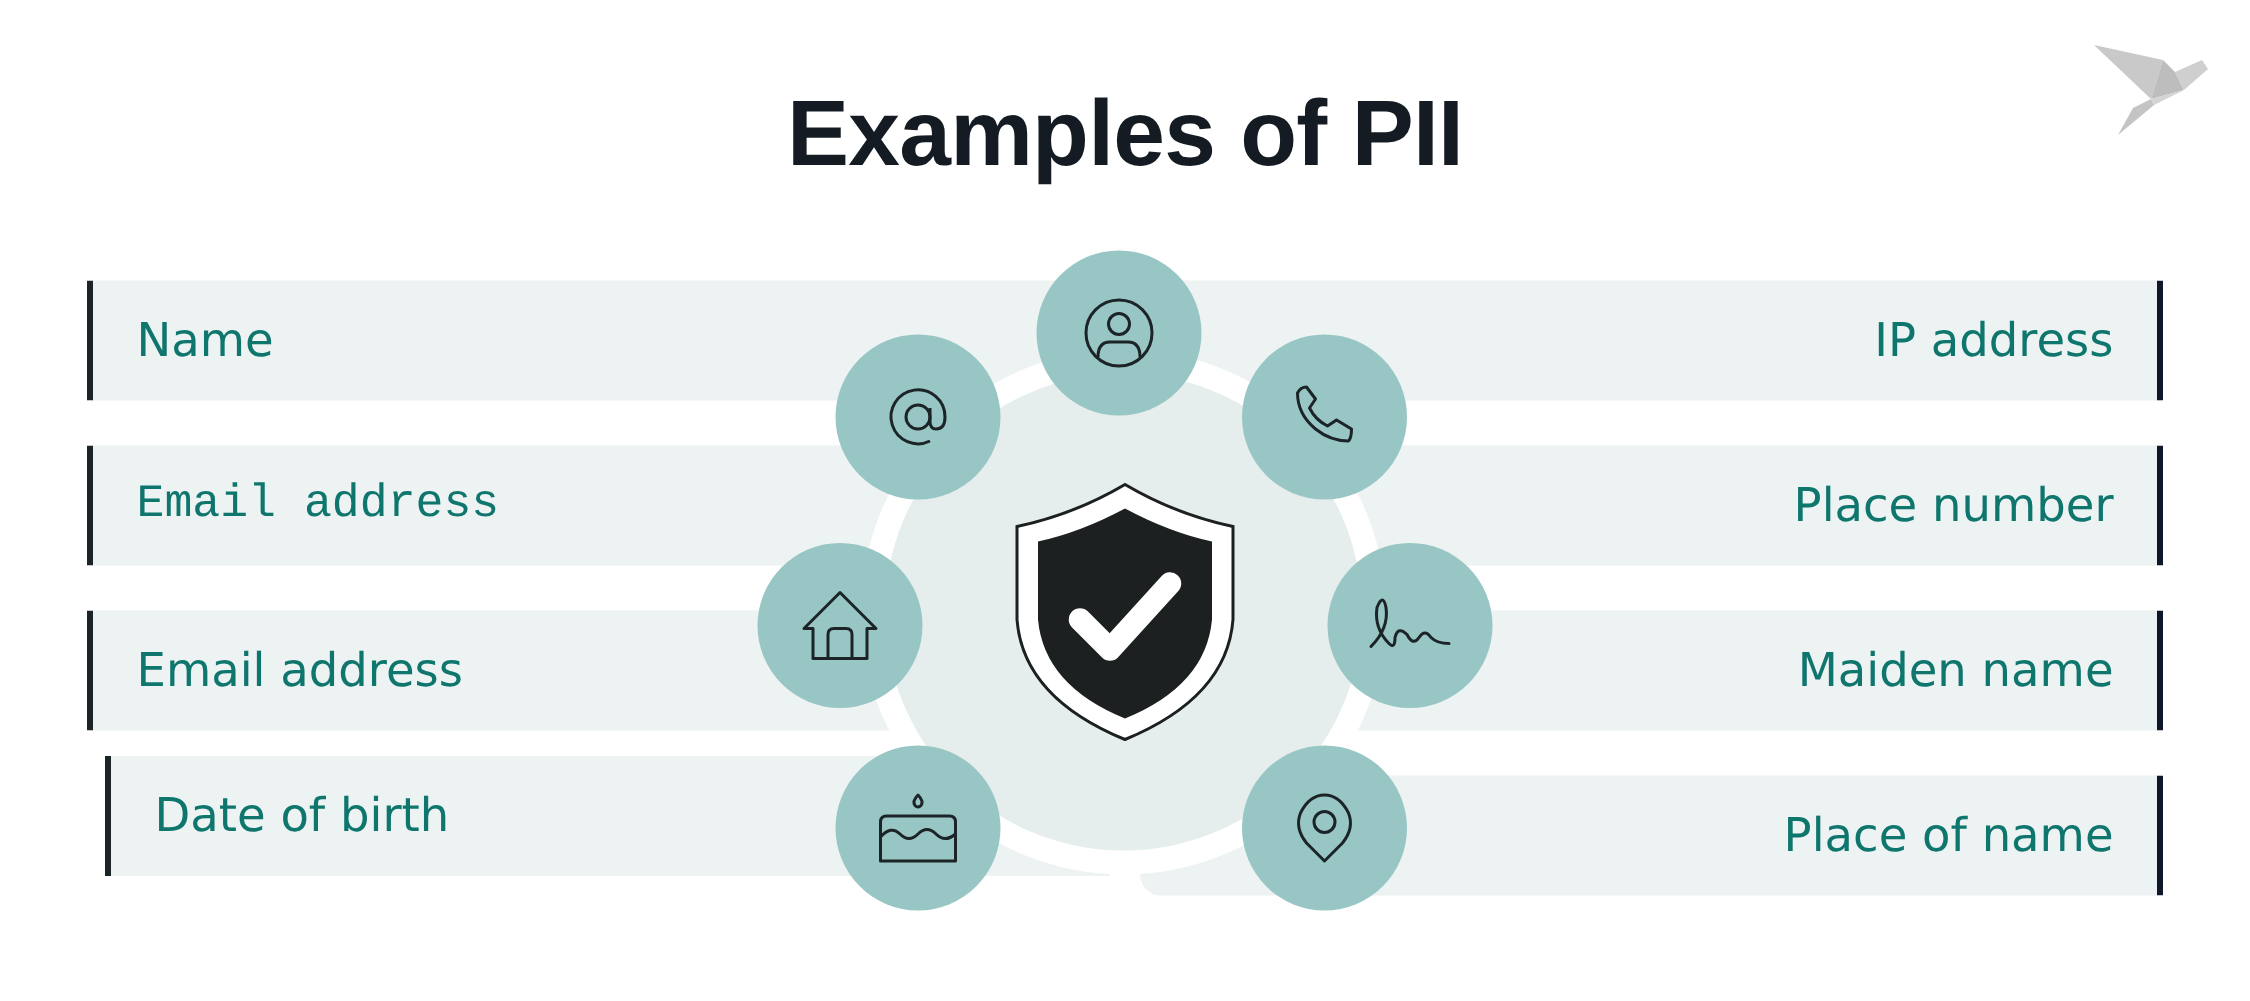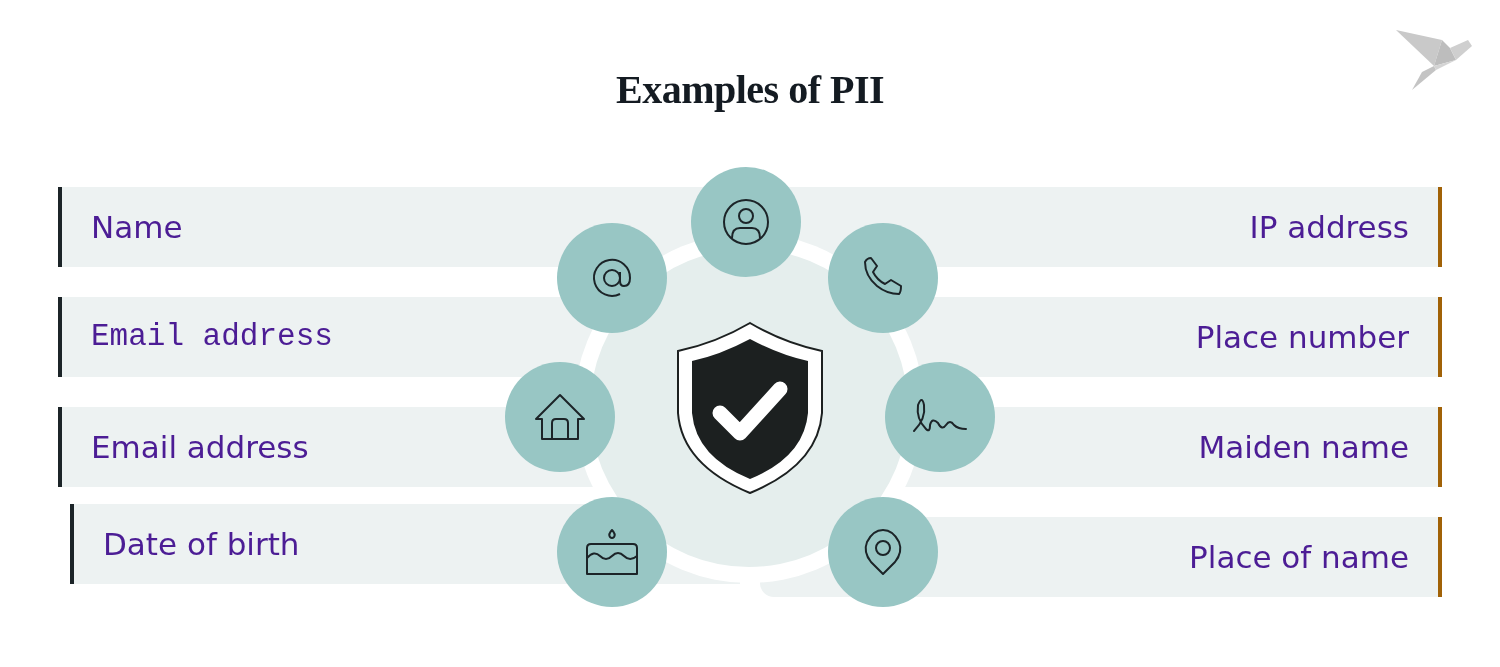--- a/index.html
+++ b/index.html
@@ -1,25 +1,25 @@
 <!DOCTYPE html>
 <html><head>
 <meta charset="utf-8">
 <style>
   html, body { margin: 0; padding: 0; background: #ffffff; }
   body { width: 1500px; height: 667px; position: relative; overflow: hidden;
          font-family: "DejaVu Sans", "Liberation Sans", sans-serif; color: #1c2428; }
   .title { position: absolute; left: 0; width: 1500px; top: 52px; text-align: center;
-           font-family: Liberation Serif, serif; font-weight: 700;
-           font-size: 40px; letter-spacing: -0.5px; color: #141b22; line-height: 76px; }
+           font-family: Liberation Sans, sans-serif; font-weight: 700;
+           font-size: 62px; letter-spacing: -0.5px; color: #141b22; line-height: 76px; }
   .logo { position: absolute; left: 1392px; top: 26px; width: 82px; height: 66px; }
   .row { position: absolute; height: 80px; background: #edf2f2; }
   .row.left { left: 58px; width: 690px; border-left: 4px solid #1c2428; border-radius: 0 14px 14px 0; }
-  .row.right { left: 760px; width: 678px; border-right: 4px solid #a16207; border-radius: 14px 0 0 14px; }
-  .row .lbl { position: absolute; top: 0; line-height: 80px; font-size: 31px; color: #4c1d95; white-space: nowrap; }
+  .row.right { left: 760px; width: 678px; border-right: 4px solid #0f172a; border-radius: 14px 0 0 14px; }
+  .row .lbl { position: absolute; top: 0; line-height: 80px; font-size: 31px; color: #0f766e; white-space: nowrap; }
   .row.left .lbl { left: 29px; }
   .row.right .lbl { right: 29px; }
   .hub-ring { position: absolute; left: 574px; top: 233px; width: 350px; height: 350px; border-radius: 50%; background: #ffffff; }
   .hub { position: absolute; left: 590px; top: 249px; width: 318px; height: 318px; border-radius: 50%; background: #e5eeed; }
   .stem { position: absolute; left: 740px; top: 560px; width: 20px; height: 40px; background: #ffffff; }
   .ic { position: absolute; width: 110px; height: 110px; border-radius: 50%; background: #98c6c4; }
   .ic svg { position: absolute; left: 27px; top: 27px; width: 56px; height: 56px; }
   .shield { position: absolute; left: 676px; top: 321px; width: 148px; height: 174px; }
 </style>
 </head>

